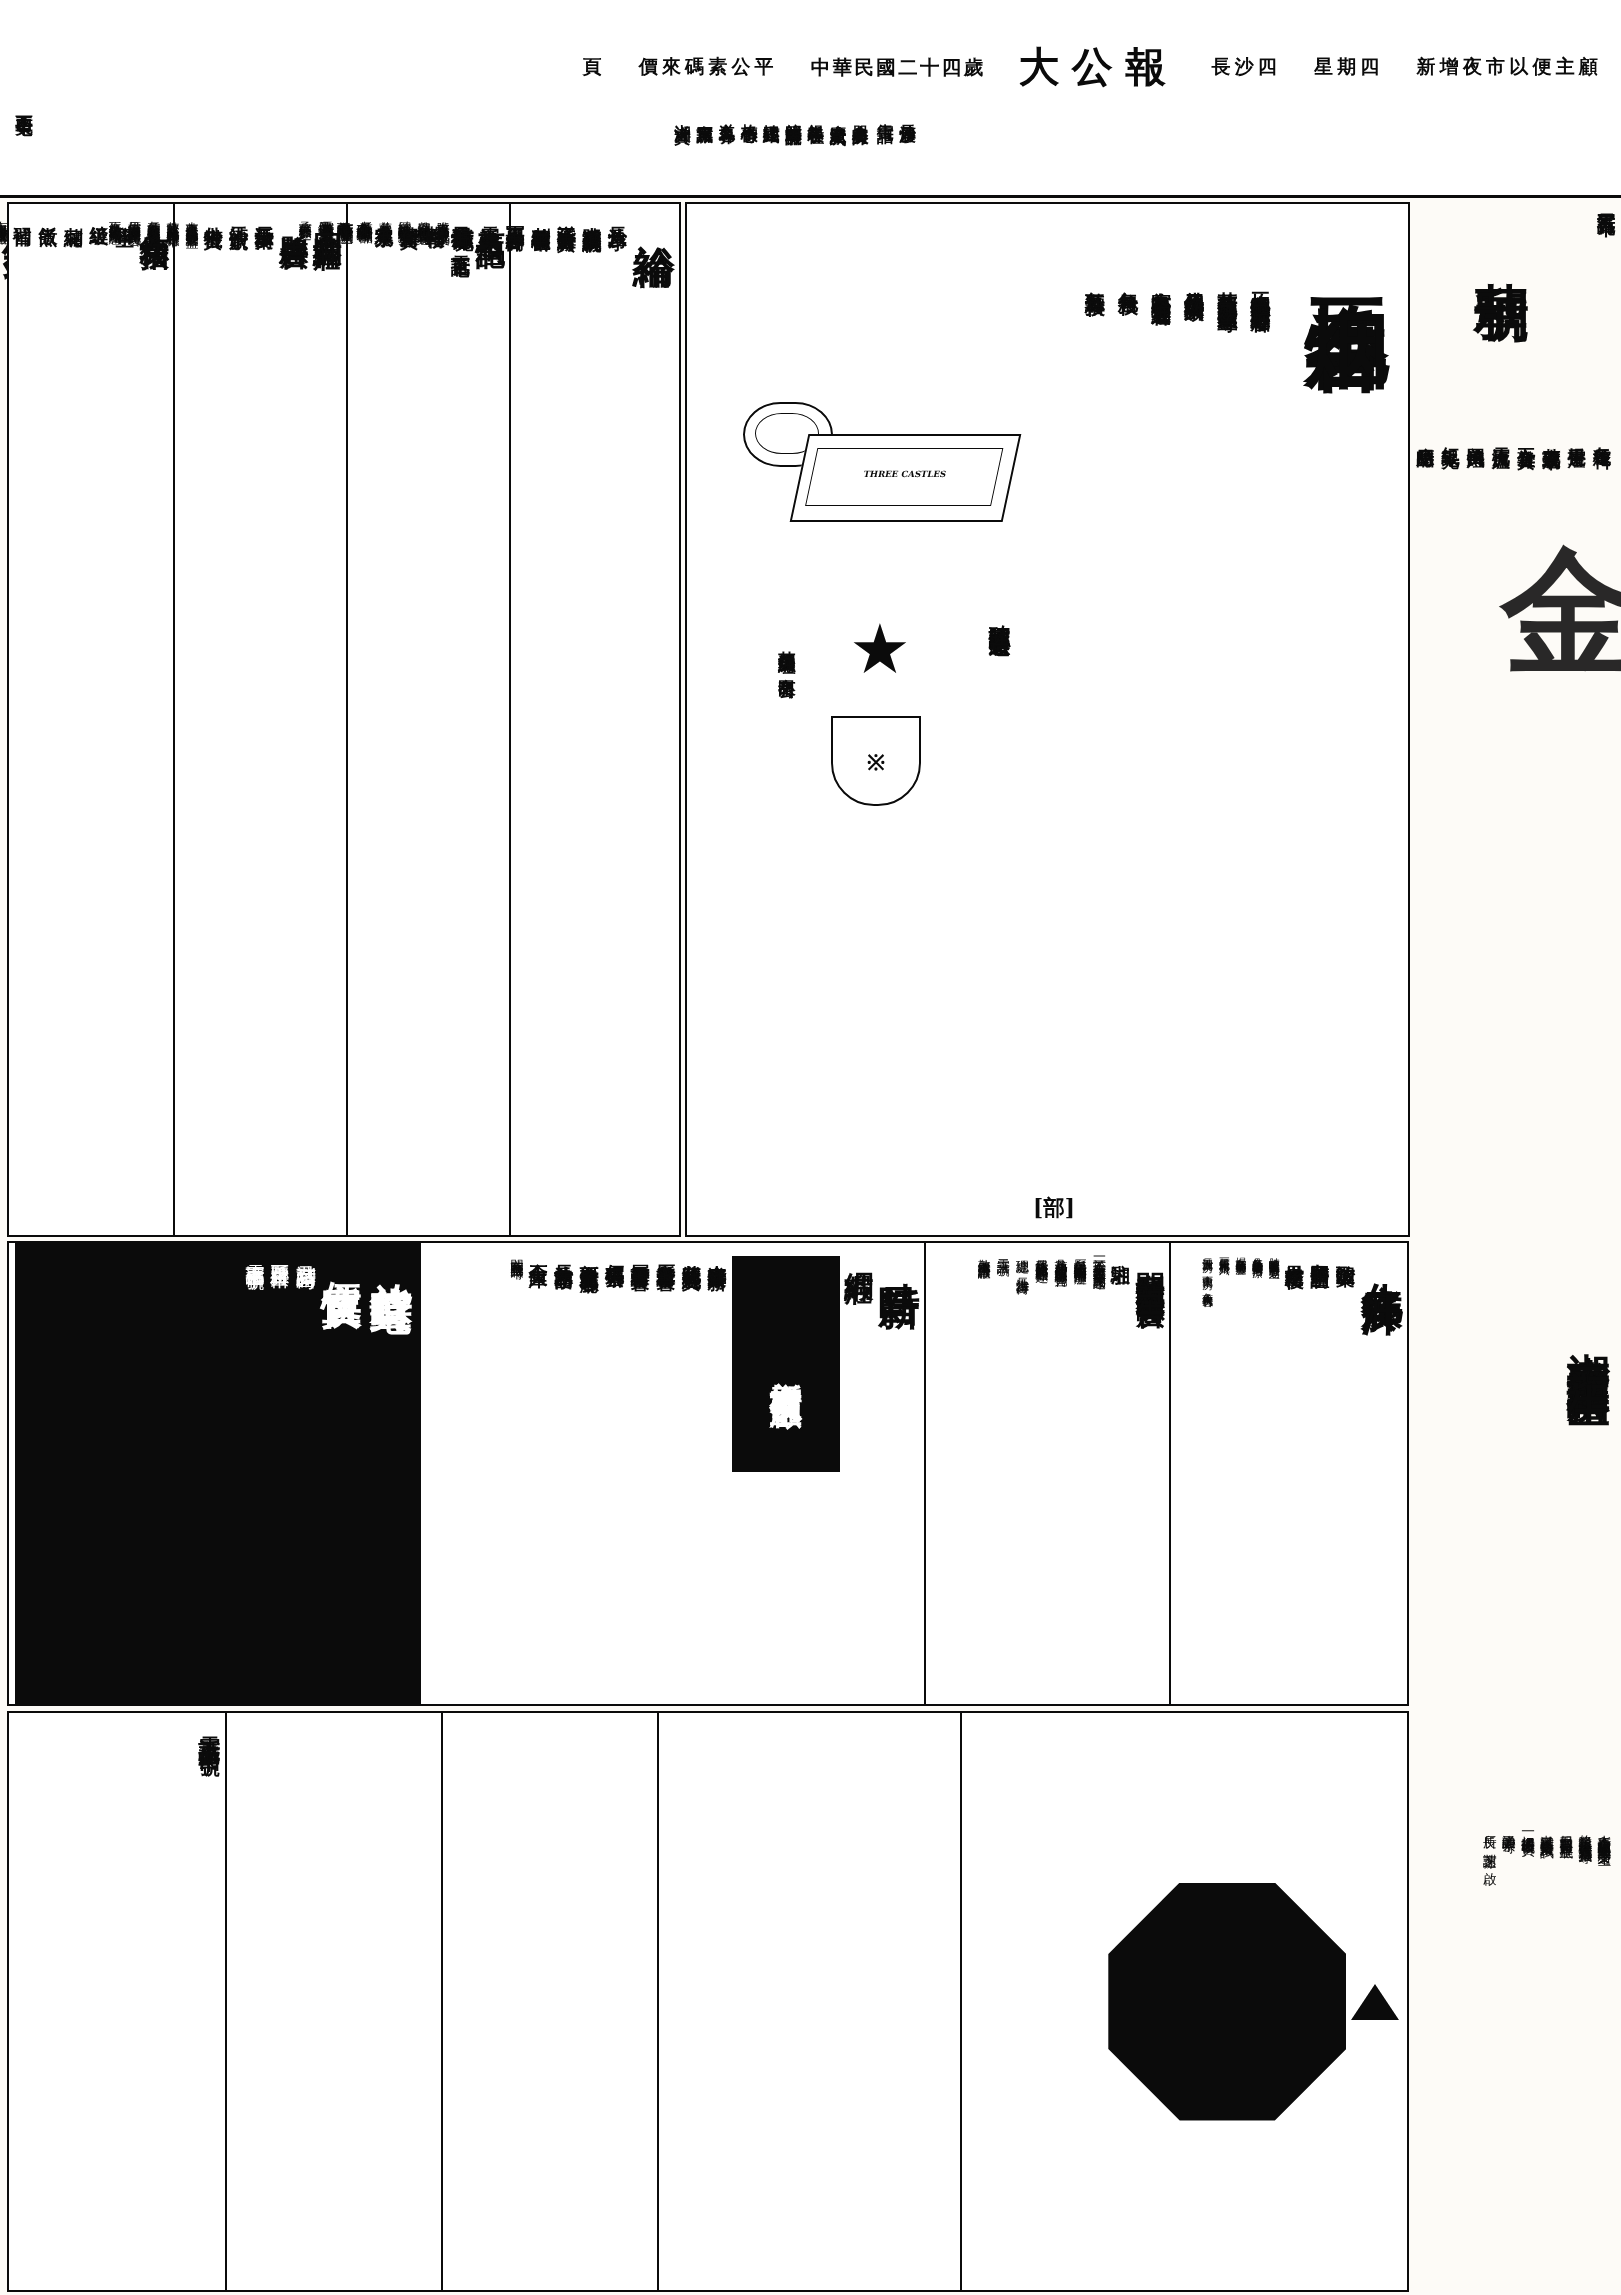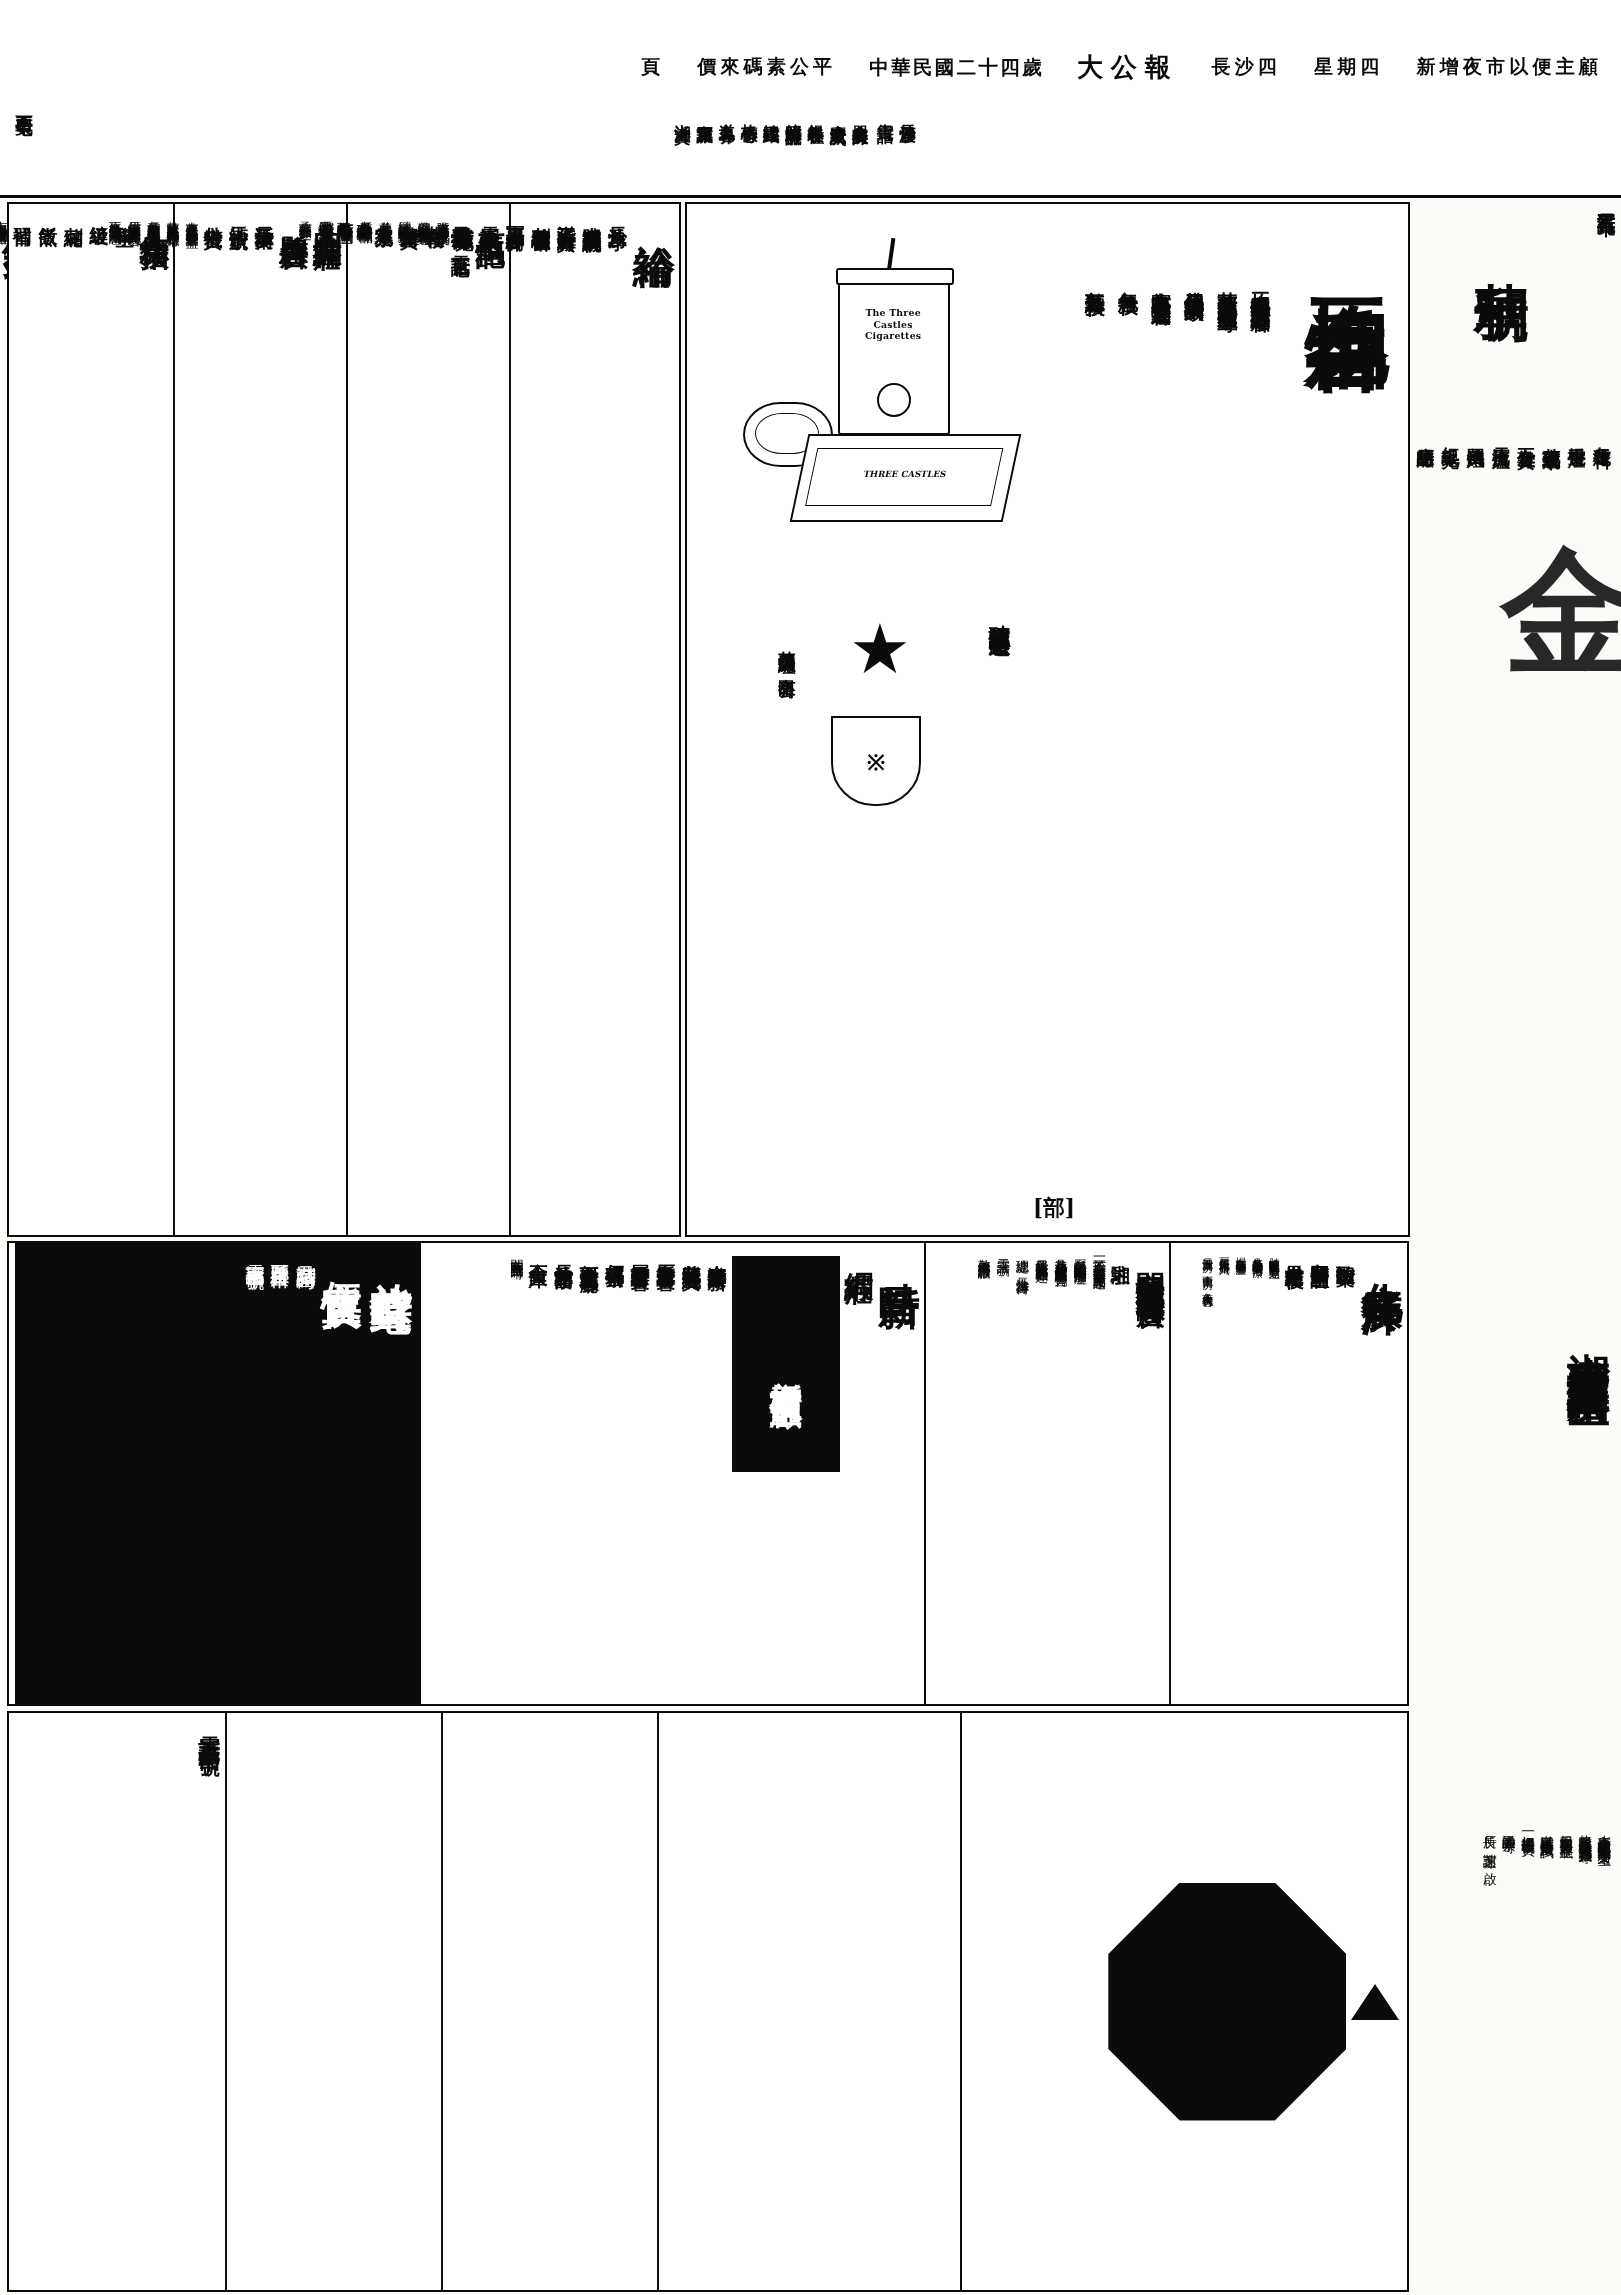--- a/index.html
+++ b/index.html
@@ -54,21 +54,21 @@
     padding: 0 20px;
     box-sizing: border-box;
   }
   .mh-item {
     font-size: 19px;
     letter-spacing: 0.22em;
     font-weight: bold;
     white-space: nowrap;
   }
   .mh-title {
-    font-size: 26px;
+    font-size: 41px;
     font-weight: bold;
     letter-spacing: 0.3em;
   }
   .mh-issue {
     font-size: 19.5px;
     letter-spacing: 0.12em;
     font-weight: bold;
   }
   
   .mh-ad {
@@ -564,26 +564,20 @@
       <div class="cig-copy">
         <span class="v">三炮台香烟係中國市上最老牌之上等香烟</span>
         <span class="v">芬芳馥郁及顏色鮮明因所用之烟葉係上等</span>
         <span class="v">佛及尼埃姆烟葉所致</span>
         <span class="v">實為上等吸者最適宜之香烟</span>
         <span class="v">每包拾枝</span>
         <span class="v">每聽五拾枝</span>
       </div>
 
       <div class="cig-pack">
-        <div class="pack-can">
-          <div class="stick"></div>
-          <div class="lid"></div>
-          <div class="lbl">The Three Castles Cigarettes</div>
-          <div class="seal"></div>
-        </div>
         <div class="pack-round"></div>
         <div class="pack-box">
           <div class="inner">THREE CASTLES</div>
         </div>
       </div>
 
       <div class="trademark">
         <div class="tm-label">
           <span class="v brush">確認英國名廠製造</span>
         </div>

